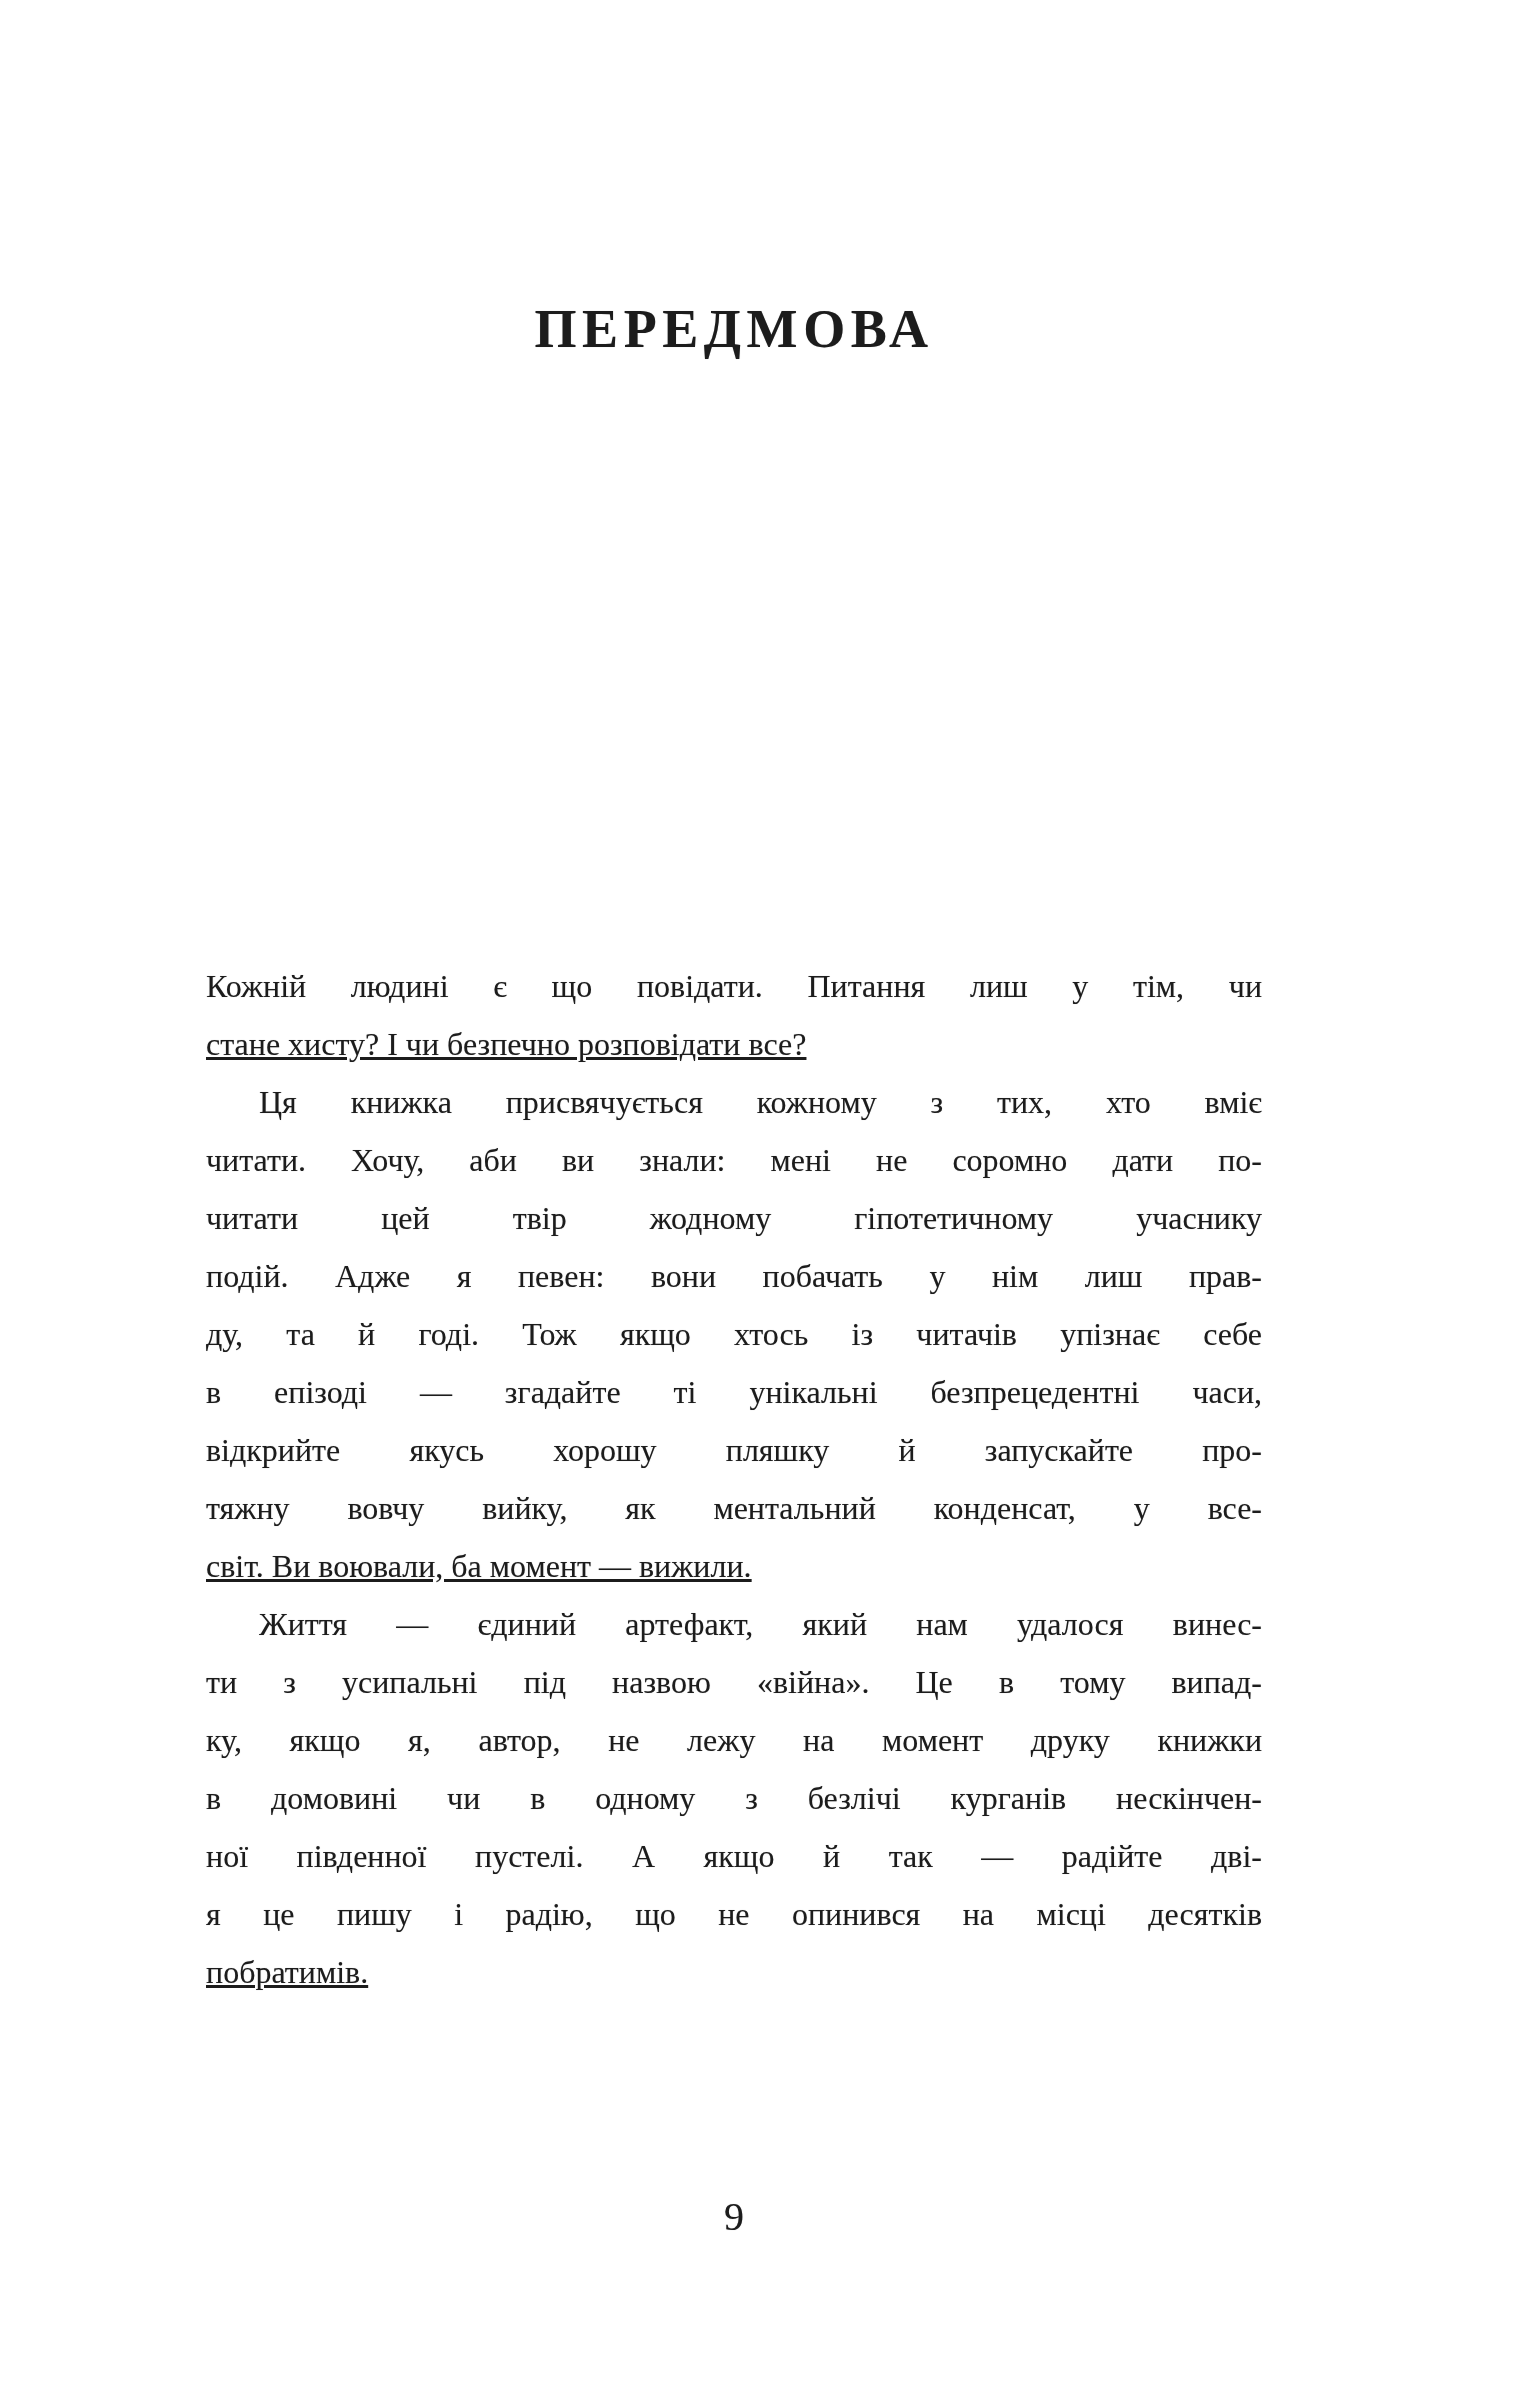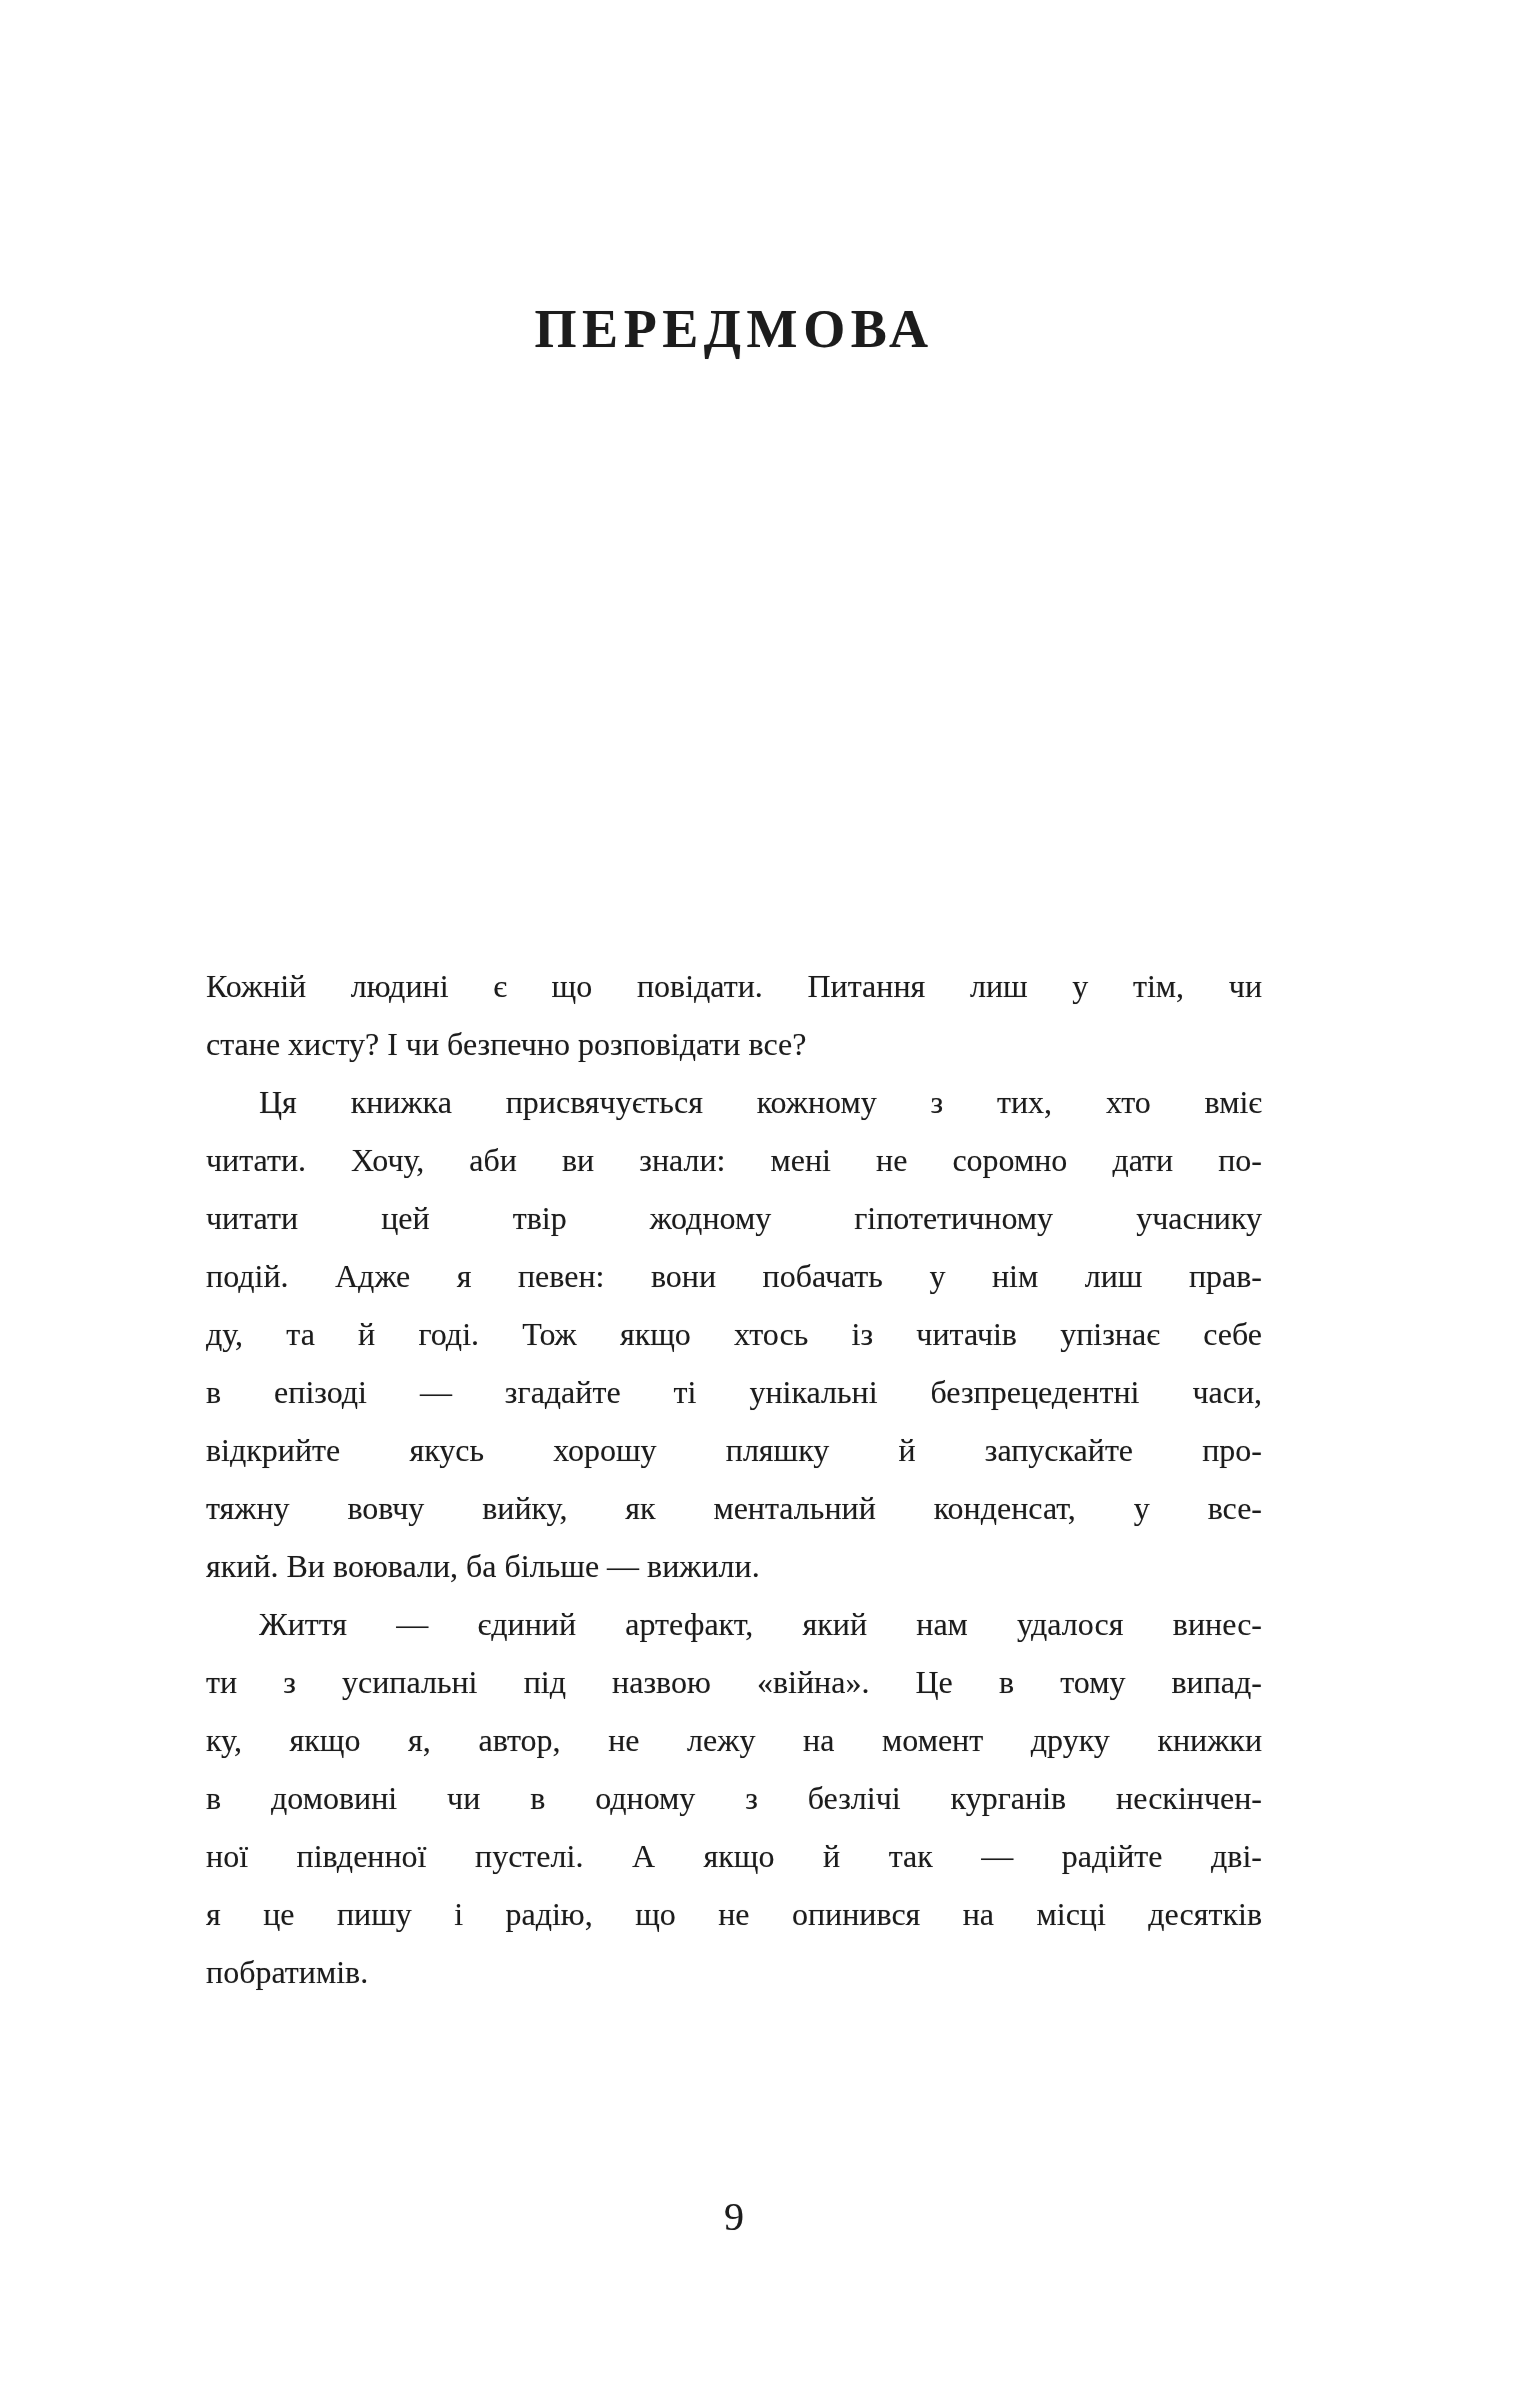--- a/index.html
+++ b/index.html
@@ -41,20 +41,21 @@
     font-size: 32px;
     text-shadow: 0 0 0.8px rgba(20,20,20,0.35);
   }
   .jl {
     text-align: justify;
     text-align-last: justify;
   }
   .pl {
     text-align: center;
     text-align-last: left;
+    text-decoration: underline;
   }
   .ind {
     text-indent: 53px;
   }
   .pagenum {
     position: absolute;
     top: 2191px;
     left: 206px;
     width: 1056px;
     text-align: center;
@@ -74,21 +75,21 @@
     <div class="ln jl">Кожній людині є що повідати. Питання лиш у тім, чи</div>
     <div class="ln pl">стане хисту? І чи безпечно розповідати все?</div>
     <div class="ln jl ind">Ця книжка присвячується кожному з тих, хто вміє</div>
     <div class="ln jl">читати. Хочу, аби ви знали: мені не соромно дати по-</div>
     <div class="ln jl">читати цей твір жодному гіпотетичному учаснику</div>
     <div class="ln jl">подій. Адже я певен: вони побачать у нім лиш прав-</div>
     <div class="ln jl">ду, та й годі. Тож якщо хтось із читачів упізнає себе</div>
     <div class="ln jl">в епізоді — згадайте ті унікальні безпрецедентні часи,</div>
     <div class="ln jl">відкрийте якусь хорошу пляшку й запускайте про-</div>
     <div class="ln jl">тяжну вовчу вийку, як ментальний конденсат, у все-</div>
-    <div class="ln pl">який. Ви воювали, ба більше — вижили.</div>
+    <div class="ln pl">світ. Ви воювали, ба момент — вижили.</div>
     <div class="ln jl ind">Життя — єдиний артефакт, який нам удалося винес-</div>
     <div class="ln jl">ти з усипальні під назвою «війна». Це в тому випад-</div>
     <div class="ln jl">ку, якщо я, автор, не лежу на момент друку книжки</div>
     <div class="ln jl">в домовині чи в одному з безлічі курганів нескінчен-</div>
     <div class="ln jl">ної південної пустелі. А якщо й так — радійте дві-</div>
     <div class="ln jl">я це пишу і радію, що не опинився на місці десятків</div>
     <div class="ln pl">побратимів.</div>
   </div>
 
   <div class="pagenum">9</div>

